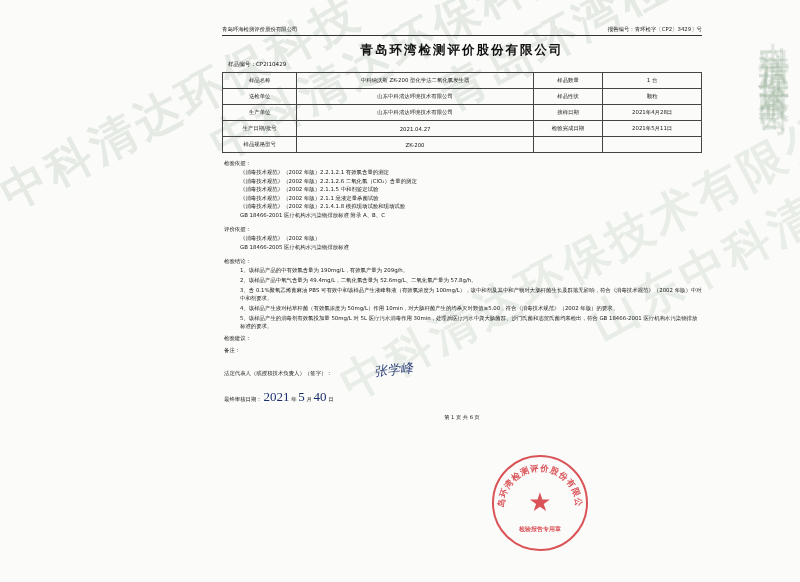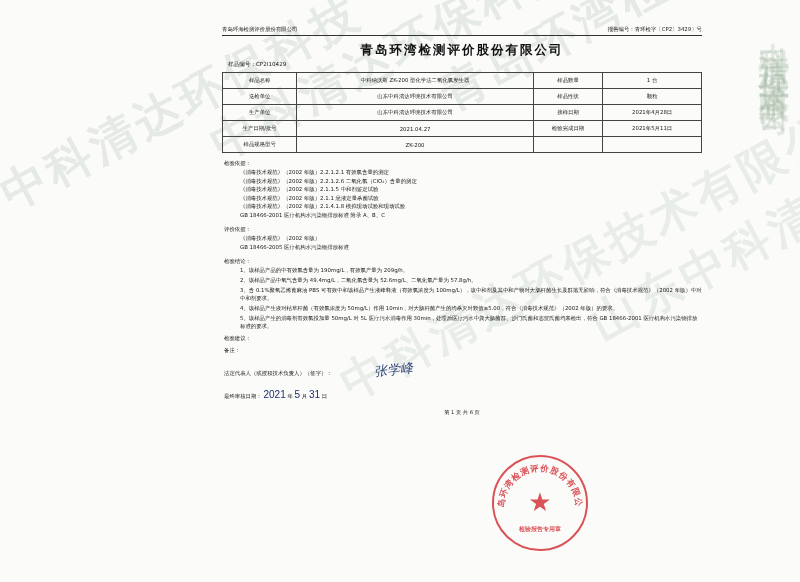--- a/index.html
+++ b/index.html
@@ -72,22 +72,22 @@
   .sigrow{font-size:5.4px;margin-top:16px;margin-left:2px;position:relative;}
   .sigrow .line{display:inline-block;}
   .sigimg{
     position:absolute;left:150px;top:-9px;
     font-family:"DejaVu Serif","Liberation Serif",serif;
     font-size:13px;color:#1b2f6b;font-style:italic;
     transform:rotate(-6deg);opacity:.9;
   }
   .daterow{font-size:5.4px;margin-top:12px;margin-left:2px;}
   .daterow .hand{
-    font-family:Liberation Sans, sans-serif;
-    color:#1b2f6b;font-size:10px;
+    font-family:Liberation Serif, serif;
+    color:#1b2f6b;font-size:13px;
   }
   .pagefoot{
     text-align:center;font-size:5.2px;margin-top:9px;color:#222;
   }
 
   
   .seal{
     position:absolute;left:492px;top:455px;width:92px;height:92px;
     border:2.5px solid #d0242a;border-radius:50%;
     opacity:.78;
@@ -205,21 +205,21 @@
       <span class="line">法定代表人（或授权技术负责人）（签字）：</span>
       <span class="sigimg">张学峰</span>
     </div>
 
     <div class="daterow">
       <span>最终审核日期：</span>
       <span class="hand">2021</span>
       <span>年</span>
       <span class="hand">5</span>
       <span>月</span>
-      <span class="hand">31</span>
+      <span class="hand">40</span>
       <span>日</span>
     </div>
 
     <div class="pagefoot">第 1 页 共 6 页</div>
   </div>
 
   <div class="seal">
     <svg class="arc" viewBox="0 0 92 92">
       <defs>
         <path id="arcpath" d="M 10,50 A 36,36 0 0 1 82,50"></path>

